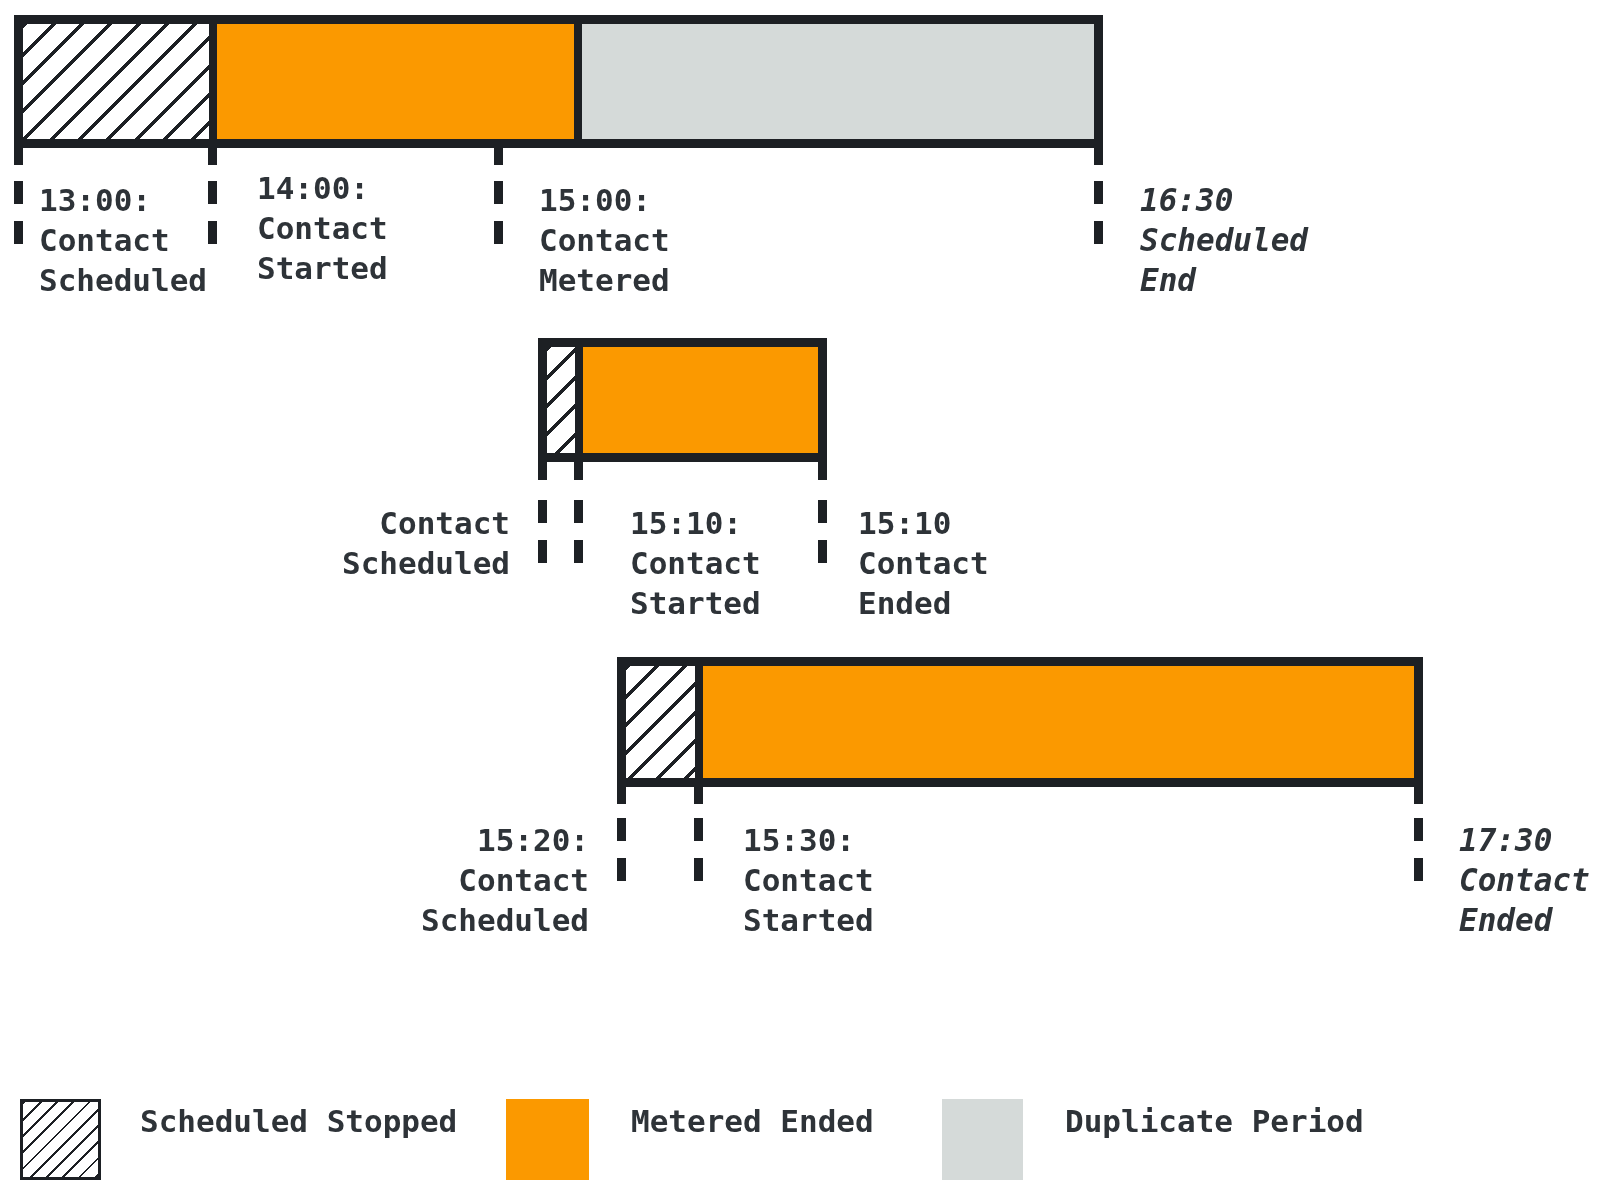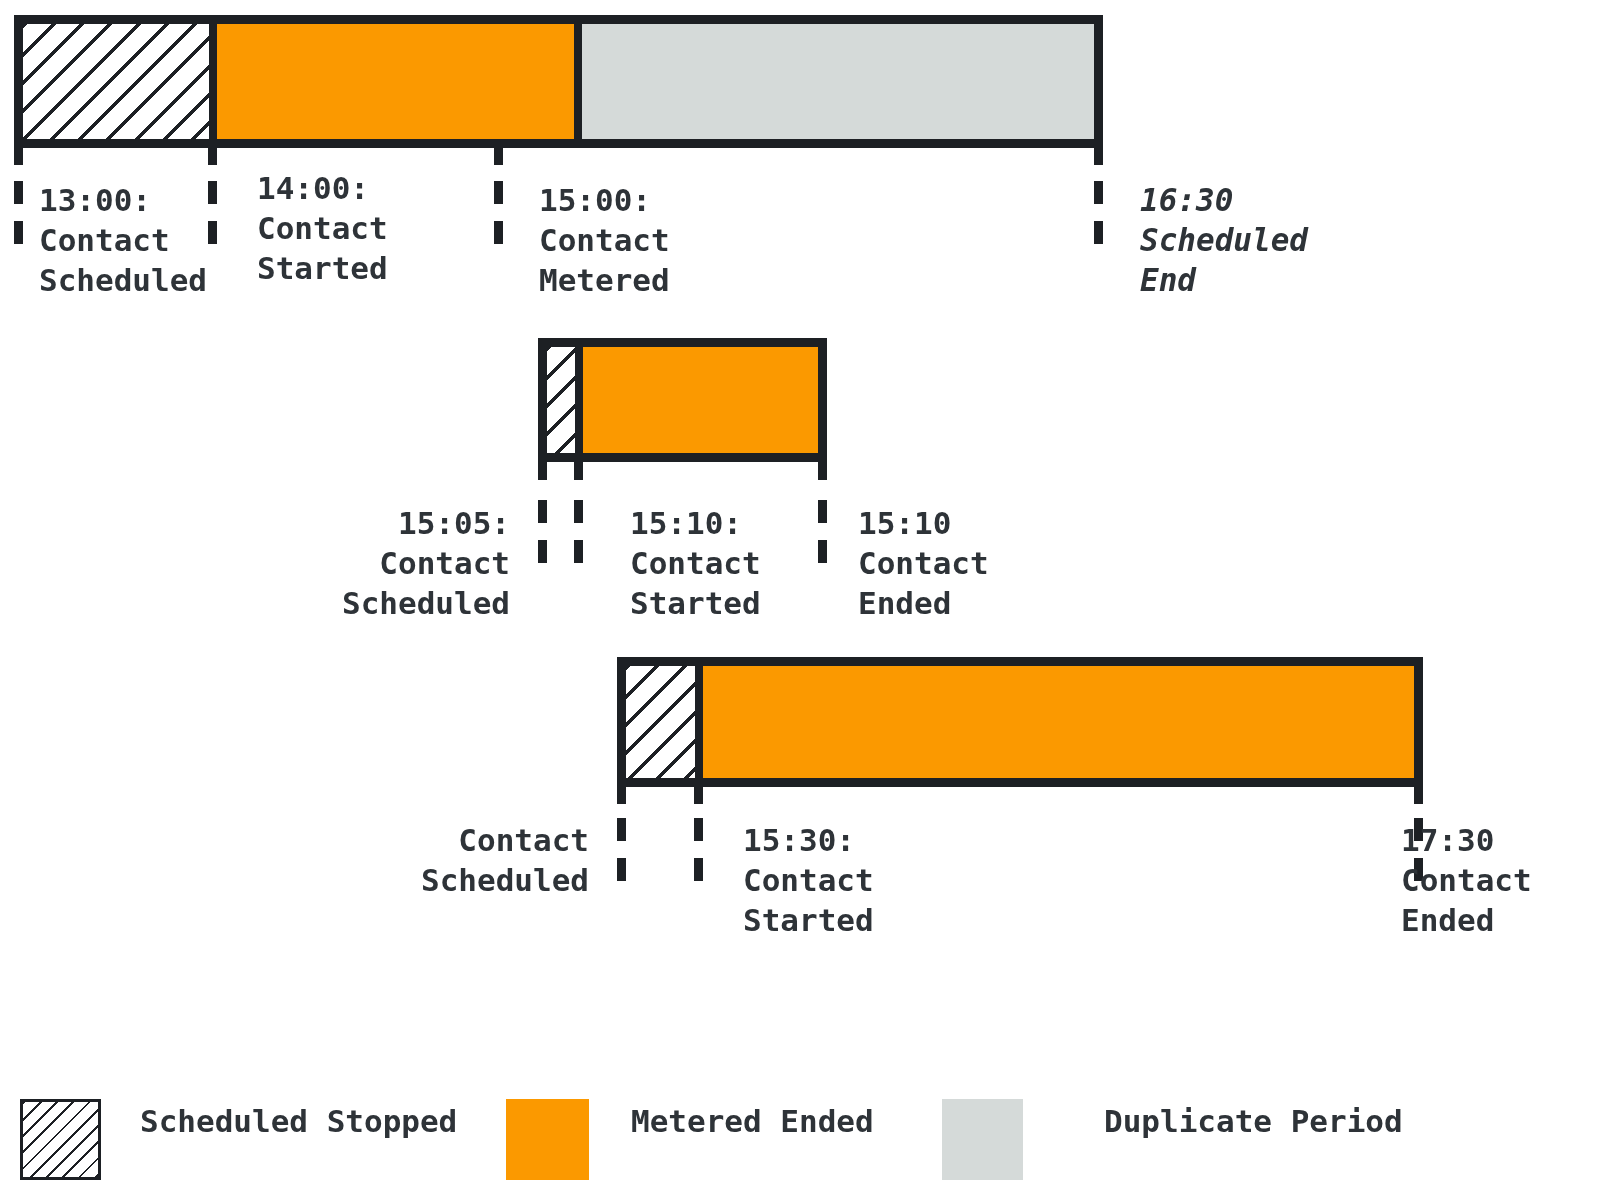--- a/index.html
+++ b/index.html
@@ -110,21 +110,20 @@
 
   <div class="vtick" style="left:574px;top:462px;height:18px;"></div>
   <div class="vdash" style="left:574px;top:500px;"></div>
   <div class="vdash" style="left:574px;top:540px;"></div>
 
   <div class="vtick" style="left:818px;top:462px;height:18px;"></div>
   <div class="vdash" style="left:818px;top:500px;"></div>
   <div class="vdash" style="left:818px;top:540px;"></div>
 
   <div class="mlabel alignr" style="left:210px;top:503px;width:300px;">
-    <span>15:05:</span>
     <span>Contact</span>
     <span>Scheduled</span>
   </div>
   <div class="mlabel" style="left:630px;top:503px;">
     <span>15:10:</span>
     <span>Contact</span>
     <span>Started</span>
   </div>
   <div class="mlabel" style="left:858px;top:503px;">
     <span>15:10</span>
@@ -144,38 +143,39 @@
 
   <div class="vtick" style="left:694px;top:787px;"></div>
   <div class="vdash" style="left:694px;top:818px;"></div>
   <div class="vdash" style="left:694px;top:858px;"></div>
 
   <div class="vtick" style="left:1414px;top:787px;"></div>
   <div class="vdash" style="left:1414px;top:818px;"></div>
   <div class="vdash" style="left:1414px;top:858px;"></div>
 
   <div class="mlabel alignr" style="left:289px;top:820px;width:300px;">
+    <span>15:20:</span>
     <span>Contact</span>
     <span>Scheduled</span>
   </div>
   <div class="mlabel" style="left:743px;top:820px;">
     <span>15:30:</span>
     <span>Contact</span>
     <span>Started</span>
   </div>
-  <div class="mlabel" style="left:1401px;top:820px;">
+  <div class="mlabel" style="left:1459px;top:820px;font-style:italic;">
     <span>17:30</span>
     <span>Contact</span>
     <span>Ended</span>
   </div>
 
   <div>
     <div class="swatch hatch" style="left:20px;width:81px;"></div>
     <div class="legend-label" style="left:140px;">Scheduled Stopped</div>
 
     <div class="swatch metered" style="left:506px;width:83px;"></div>
     <div class="legend-label" style="left:631px;">Metered Ended</div>
 
     <div class="swatch duplicate" style="left:942px;width:81px;"></div>
-    <div class="legend-label" style="left:1065px;margin-left:39px;">Duplicate Period</div>
+    <div class="legend-label" style="left:1065px;">Duplicate Period</div>
   </div>
 
 </div>
 
 </body></html>

